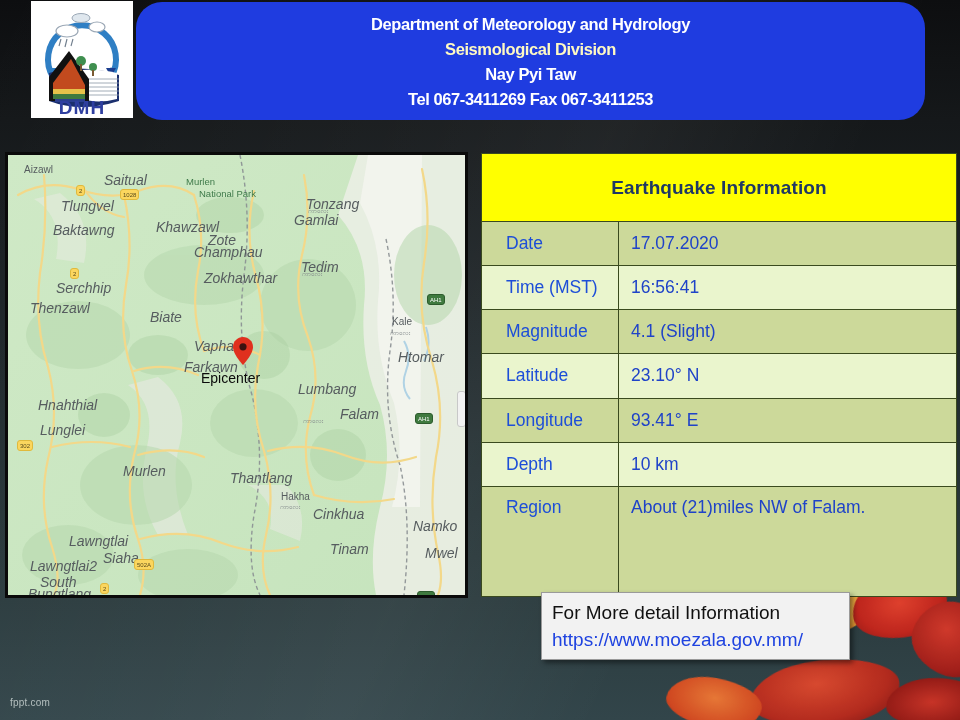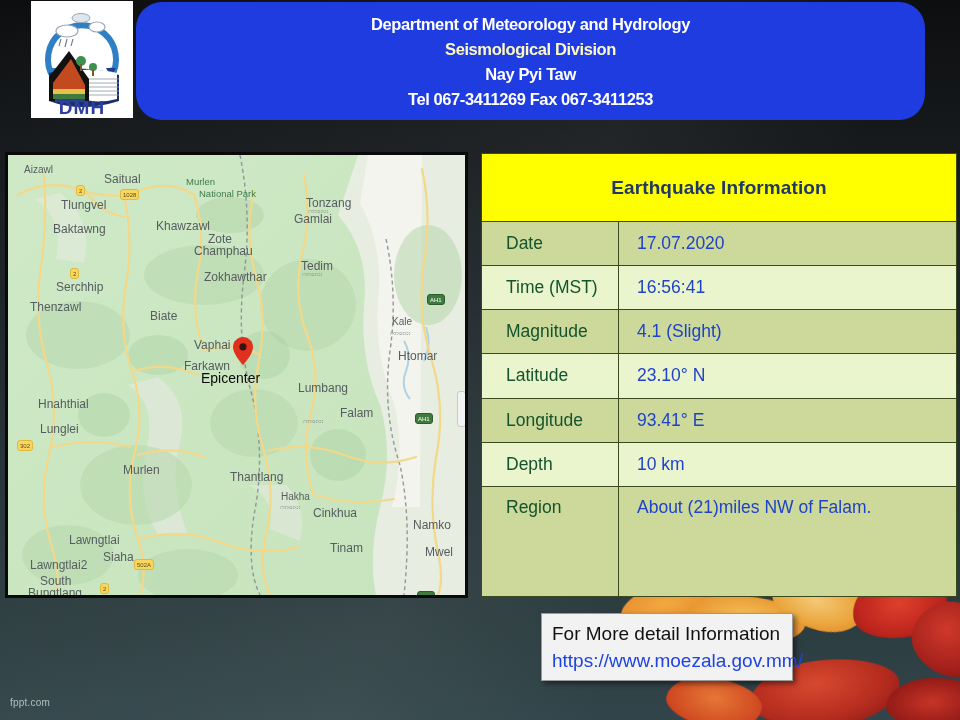--- a/index.html
+++ b/index.html
@@ -127,21 +127,21 @@
   }
   #map-canvas svg { display: block; }
   .map-label {
     position: absolute;
     font-family: "Liberation Sans", sans-serif;
     color: #565c5f;
     white-space: nowrap;
     pointer-events: none;
     line-height: 1;
   }
-  .map-label.city   { font-size: 12px; }
+  .map-label.city   { font-size: 14px; font-style: italic; }
   .map-label.major  { font-size: 10px; }
   .map-label.park   { font-size: 9.5px; color: #3f7a4a; text-align: center; }
   .map-label.burmese{ font-size: 6.5px; color: #7e8487; }
 
   .shield {
     position: absolute;
     background: #fbd65e;
     border: 1px solid #e0b93c;
     border-radius: 3px;
     color: #5a4c1d;
@@ -213,32 +213,32 @@
   }
   #info-table td.k, #info-table td.v {
     border: 1px solid #3a4a1e;
     font-family: "Liberation Sans", sans-serif;
     font-size: 17.5px;
     vertical-align: middle;
     height: 44px;
     padding: 0 0 0 10px;
     box-sizing: border-box;
   }
-  #info-table td.k { width: 137px; color: #14532d; padding-left: 24px; }
-  #info-table td.v { color: #1f43c8; padding-left: 18px; }
+  #info-table td.k { width: 137px; color: #1d4ed8; padding-left: 24px; }
+  #info-table td.v { color: #1f43c8; padding-left: 12px; }
   #info-table tr.dark td { background: #ccd99a; }
   #info-table tr.light td { background: #eaf5cd; }
   #info-table tr.region-row td { height: 110px; vertical-align: top; padding-top: 10px; }
 
   
   #more-info-box {
     position: absolute;
     left: 541px;
-    top: 613px;
-    width: 252px;
+    top: 592px;
+    width: 309px;
     height: 68px;
     background: #f2f2f2;
     border: 1px solid #9a9a9a;
     box-shadow: 3px 3px 5px rgba(0,0,0,0.45);
     box-sizing: border-box;
     padding: 6px 0 0 10px;
   }
   #more-info-line1 {
     font-family: "Liberation Sans", sans-serif;
     font-size: 19px;

